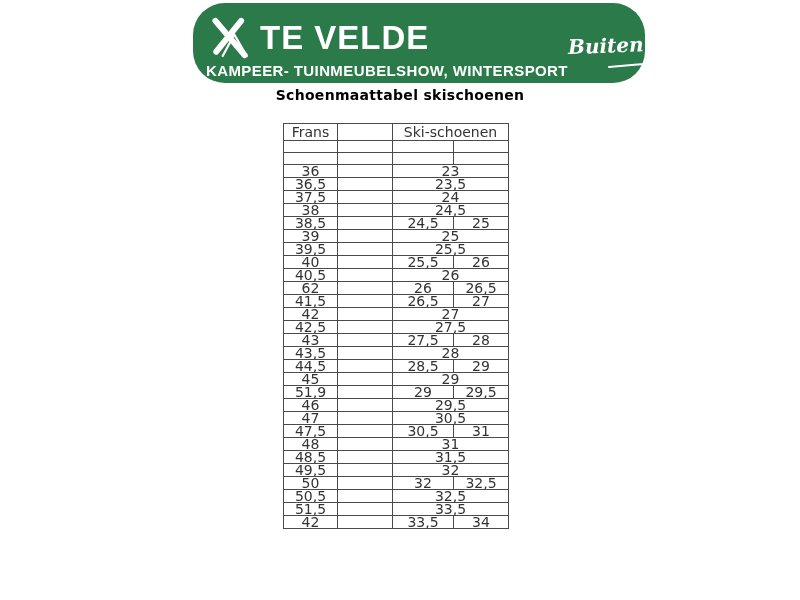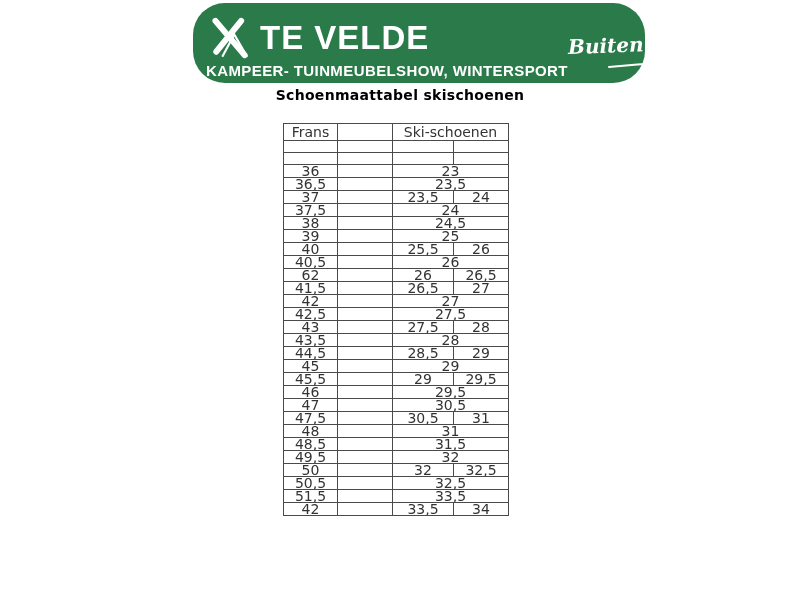--- a/index.html
+++ b/index.html
@@ -110,39 +110,44 @@
         <td>36</td>
         <td></td>
         <td colspan="2">23</td>
       </tr>
       <tr>
         <td>36,5</td>
         <td></td>
         <td colspan="2">23,5</td>
       </tr>
       <tr>
-        <td>37</td>
-        <td></td>
-        <td>23,5</td>
-        <td>24</td>
-      </tr>
-      <tr>
         <td>37,5</td>
         <td></td>
         <td colspan="2">24</td>
       </tr>
       <tr>
         <td>38</td>
         <td></td>
         <td colspan="2">24,5</td>
       </tr>
       <tr>
+        <td>38,5</td>
+        <td></td>
+        <td>24,5</td>
+        <td>25</td>
+      </tr>
+      <tr>
         <td>39</td>
         <td></td>
         <td colspan="2">25</td>
+      </tr>
+      <tr>
+        <td>39,5</td>
+        <td></td>
+        <td colspan="2">25,5</td>
       </tr>
       <tr>
         <td>40</td>
         <td></td>
         <td>25,5</td>
         <td>26</td>
       </tr>
       <tr>
         <td>40,5</td>
         <td></td>
@@ -186,21 +191,21 @@
         <td></td>
         <td>28,5</td>
         <td>29</td>
       </tr>
       <tr>
         <td>45</td>
         <td></td>
         <td colspan="2">29</td>
       </tr>
       <tr>
-        <td>45,5</td>
+        <td>51,9</td>
         <td></td>
         <td>29</td>
         <td>29,5</td>
       </tr>
       <tr>
         <td>46</td>
         <td></td>
         <td colspan="2">29,5</td>
       </tr>
       <tr>

